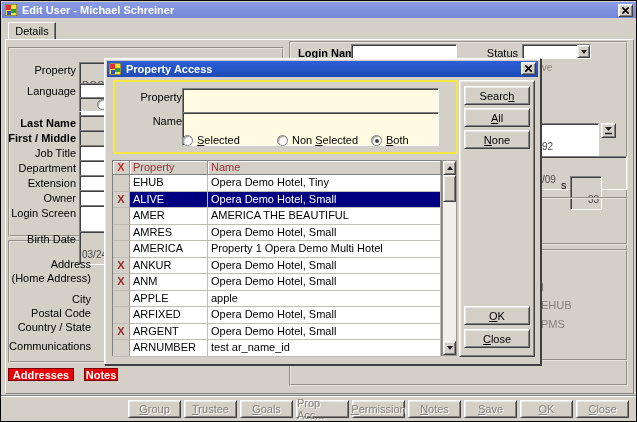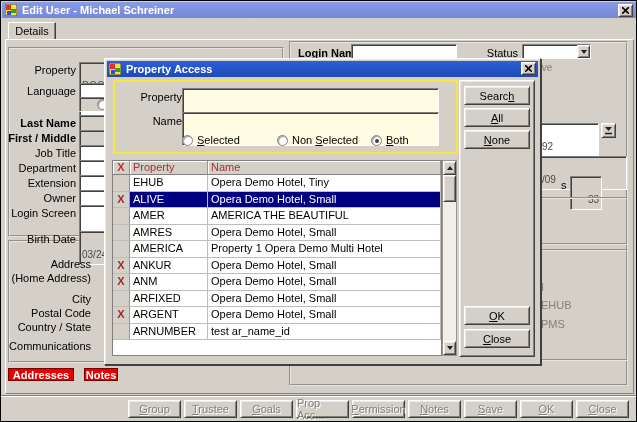--- a/index.html
+++ b/index.html
@@ -286,20 +286,25 @@
         <div class="tc pcell">ANKUR</div>
         <div class="tc ncell">Opera Demo Hotel, Small</div>
       </div>
       <div class="trow">
         <div class="tc xcell">X</div>
         <div class="tc pcell">ANM</div>
         <div class="tc ncell">Opera Demo Hotel, Small</div>
       </div>
       <div class="trow">
         <div class="tc xcell"></div>
+        <div class="tc pcell">APPLE</div>
+        <div class="tc ncell">apple</div>
+      </div>
+      <div class="trow">
+        <div class="tc xcell"></div>
         <div class="tc pcell">ARFIXED</div>
         <div class="tc ncell">Opera Demo Hotel, Small</div>
       </div>
       <div class="trow">
         <div class="tc xcell">X</div>
         <div class="tc pcell">ARGENT</div>
         <div class="tc ncell">Opera Demo Hotel, Small</div>
       </div>
       <div class="trow">
         <div class="tc xcell"></div>

